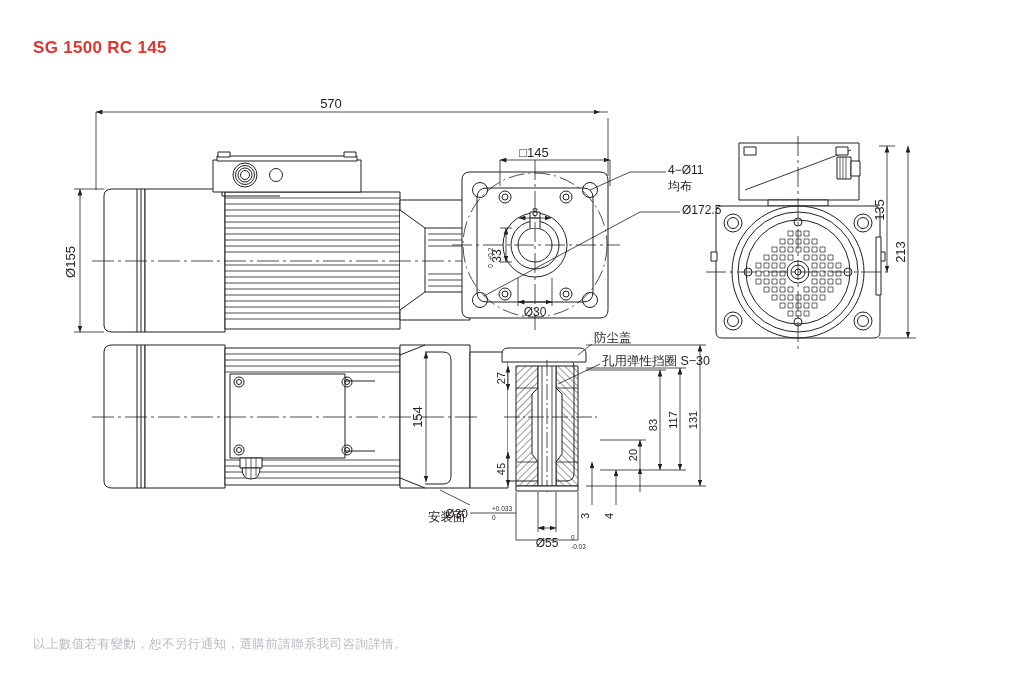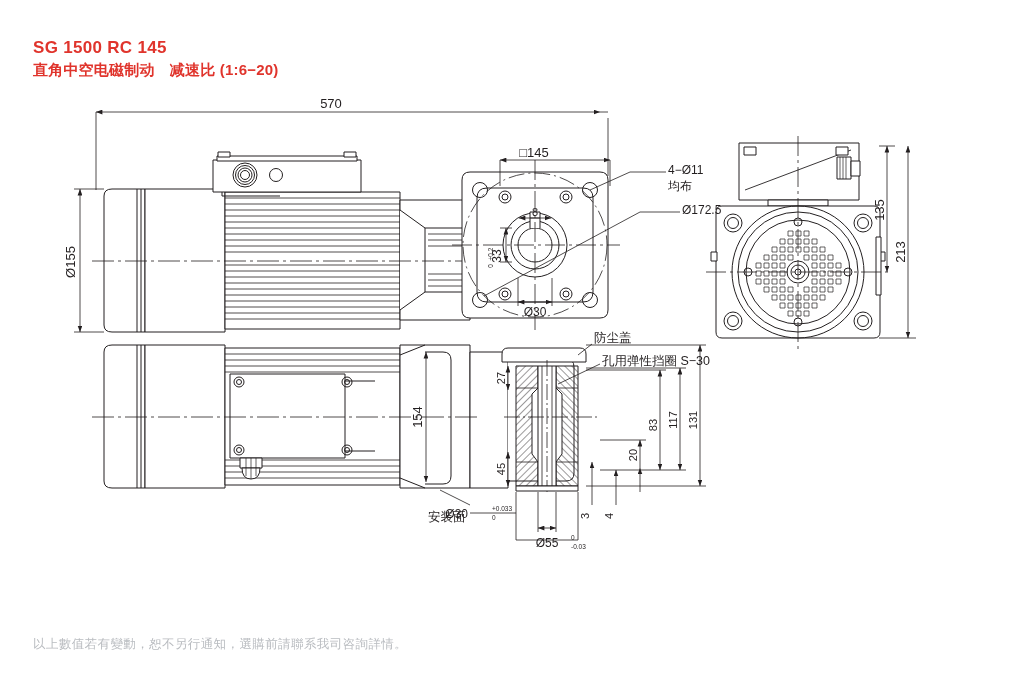--- a/index.html
+++ b/index.html
@@ -19,21 +19,20 @@
   svg.draw{position:absolute;left:0;top:0;width:1029px;height:677px;}
   svg.draw text{font-family:"Liberation Sans","DejaVu Sans",sans-serif;fill:#231f20;}
 </style>
 </head>
 <body>
 
 <div id="page">
 
   <div class="title-block">
     <div class="title-main">SG 1500 RC 145</div>
-    <div class="title-sub">直角中空电磁制动　减速比 (1:6−20)</div>
   </div>
 
   <svg class="draw" viewBox="0 0 1029 677">
     <defs>
       <pattern id="hatch" width="5" height="5" patternTransform="rotate(45)" patternUnits="userSpaceOnUse">
         <line x1="0" y1="0" x2="0" y2="5" stroke="#231f20" stroke-width="0.9"></line>
       </pattern>
       <pattern id="hatch2" width="5" height="5" patternTransform="rotate(-45)" patternUnits="userSpaceOnUse">
         <line x1="0" y1="0" x2="0" y2="5" stroke="#231f20" stroke-width="0.9"></line>
       </pattern>

